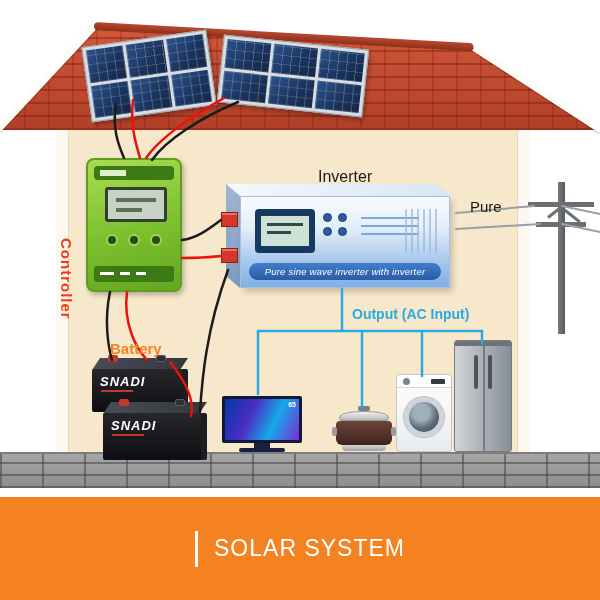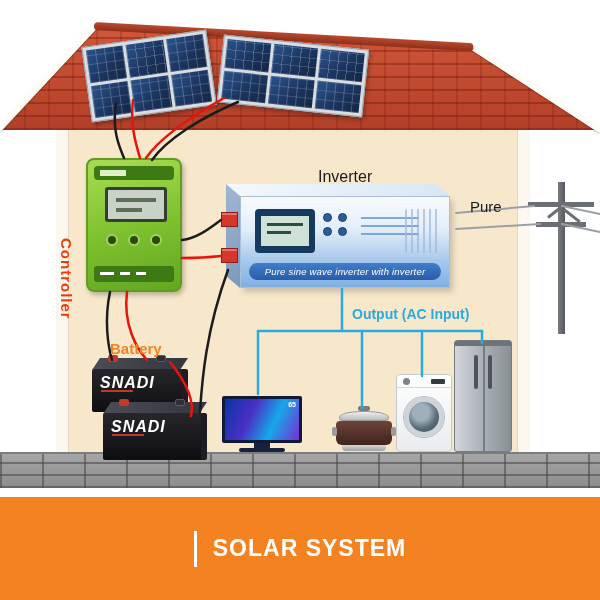--- a/index.html
+++ b/index.html
@@ -95,21 +95,21 @@
 
   
   .battery{position:absolute;z-index:12;}
   .bat1{left:92px;top:358px;width:96px;height:54px;}
   .bat2{left:103px;top:402px;width:104px;height:58px;}
   .bat-topface{position:absolute;left:0;top:0;height:12px;background:linear-gradient(90deg,#4a4d55,#33363d);}
   .bat1 .bat-topface{width:96px;clip-path:polygon(8px 0,96px 0,88px 12px,0 12px);}
   .bat2 .bat-topface{width:104px;clip-path:polygon(8px 0,104px 0,96px 12px,0 12px);}
   .bat-front{position:absolute;left:0;top:11px;right:0;bottom:0;border-radius:2px;
     background:linear-gradient(180deg,#26262b,#0e0e12);border-right:6px solid #1c1c22;}
-  .bat-brand{position:absolute;left:8px;top:5px;color:#fff;font-weight:bold;font-style:italic;font-size:16px;letter-spacing:1px;}
+  .bat-brand{position:absolute;left:8px;top:5px;color:#fff;font-weight:bold;font-style:italic;font-size:13px;letter-spacing:1px;}
   .bat-line{position:absolute;left:9px;top:21px;width:32px;height:2px;background:#c3372a;}
   .bterm{position:absolute;top:-3px;width:10px;height:7px;border-radius:2px;}
   .bterm-l{left:16px;background:#c2392b;}
   .bterm-r{right:22px;background:#2e2e34;border:1px solid #5a5a62;}
 
   
   .tv{position:absolute;left:222px;top:396px;width:80px;height:56px;z-index:12;}
   .tv-screen{position:relative;width:80px;height:47px;border:3px solid #101a36;border-radius:2px;
     background:linear-gradient(115deg,#0636a8 0%,#4a2ec4 35%,#15a8e8 65%,#7a2ed6 100%);}
   .tv-badge{position:absolute;right:3px;top:2px;color:#fff;font-size:7px;font-weight:bold;}
@@ -158,21 +158,21 @@
   .w-red{stroke:var(--wire_red);stroke-width:2.5;}
   .w-black{stroke:var(--wire_black);stroke-width:2.5;}
   .w-blue{stroke:var(--output_blue);stroke-width:2.5;}
   .w-gray{stroke:var(--input_line_gray);stroke-width:2;}
 
   
   .banner{position:absolute;left:0;top:497px;width:600px;height:103px;z-index:6;background:var(--banner_orange);
     display:flex;align-items:center;justify-content:center;gap:16px;}
   .banner-title{font-size:47px;font-weight:800;color:#fff;letter-spacing:1px;line-height:1;}
   .banner-divider{width:3px;height:36px;background:#fff;}
-  .banner-subtitle{font-size:23px;font-weight:700;color:#fff;letter-spacing:1px;text-align:center;}
+  .banner-subtitle{font-size:23px;font-weight:400;color:#fff;letter-spacing:1px;text-align:center;}
 </style>
 </head>
 <body>
 
 <div class="stage">
 
   <div class="wall"></div>
   <div class="corner corner-l"></div>
   <div class="corner corner-r"></div>
   <div class="roof"></div>

